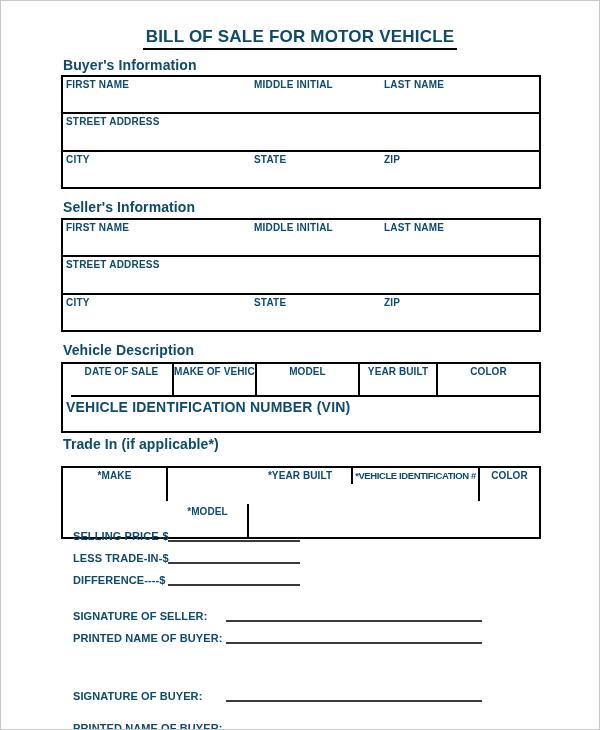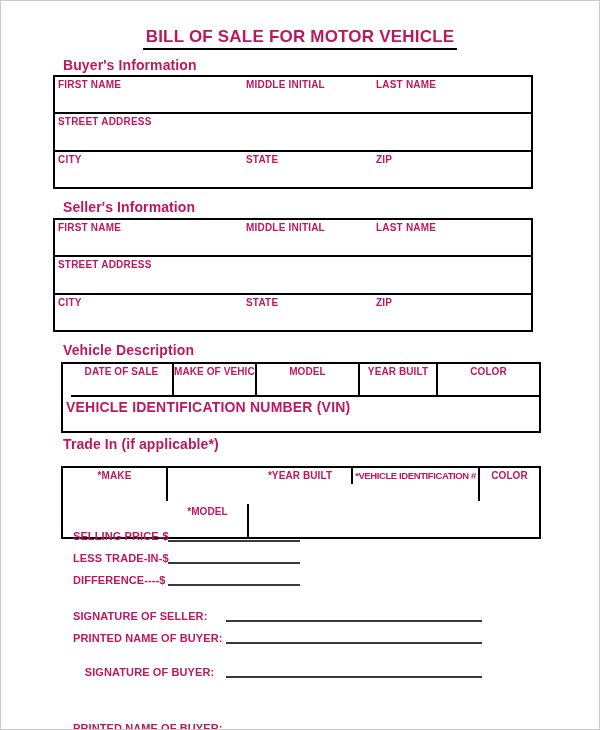--- a/index.html
+++ b/index.html
@@ -3,21 +3,21 @@
 <meta charset="utf-8">
 <style>
   html,body { margin:0; padding:0; background:#ffffff; }
   .page {
     position:relative;
     width:600px; height:730px;
     background:#ffffff;
     box-sizing:border-box;
     border:1px solid #c9c9c9;
     font-family:"Liberation Sans", "DejaVu Sans", sans-serif;
-    color:#be185d;
+    color:#0c4a6e;
     overflow:hidden;
   }
 
   
   .title-wrap { position:absolute; top:26px; left:0; width:100%; text-align:center; }
   .title {
     display:inline-block;
     font-size:17px; font-weight:bold; letter-spacing:0.2px;
     border-bottom:2px solid #000; padding:0 3px 1px 3px;
     white-space:nowrap;
@@ -25,21 +25,21 @@
 
   
   .heading {
     position:absolute; left:62px;
     font-size:14px; font-weight:bold; letter-spacing:0.1px;
     white-space:nowrap; line-height:15px;
   }
 
   
   .info-table {
-    position:absolute; left:52px; width:480px;
+    position:absolute; left:60px; width:480px;
     border:2px solid #000; box-sizing:border-box; background:#fff;
   }
   .irow { position:relative; border-bottom:2px solid #000; }
   .irow.last { border-bottom:none; }
   .ifield { position:absolute; top:0; height:100%; box-sizing:border-box; }
   .ilabel {
     position:absolute; top:2px; left:3px;
     font-size:10px; font-weight:bold; letter-spacing:0.2px; white-space:nowrap;
   }
 
@@ -211,21 +211,21 @@
   </div>
 
   <div class="fill-row" style="top:607px;">
     <span class="flabel sig-label">SIGNATURE OF SELLER:</span>
     <span class="fline sig-line"></span>
   </div>
   <div class="fill-row" style="top:629px;">
     <span class="flabel sig-label">PRINTED NAME OF BUYER:</span>
     <span class="fline sig-line"></span>
   </div>
-  <div class="fill-row" style="top:663px;text-align:center;">
+  <div class="fill-row" style="top:687px;">
     <span class="flabel sig-label">SIGNATURE OF BUYER:</span>
     <span class="fline sig-line"></span>
   </div>
   <div class="fill-row" style="top:719px;">
     <span class="flabel sig-label">PRINTED NAME OF BUYER:</span>
     <span class="fline sig-line"></span>
   </div>
 
 </div>
 

